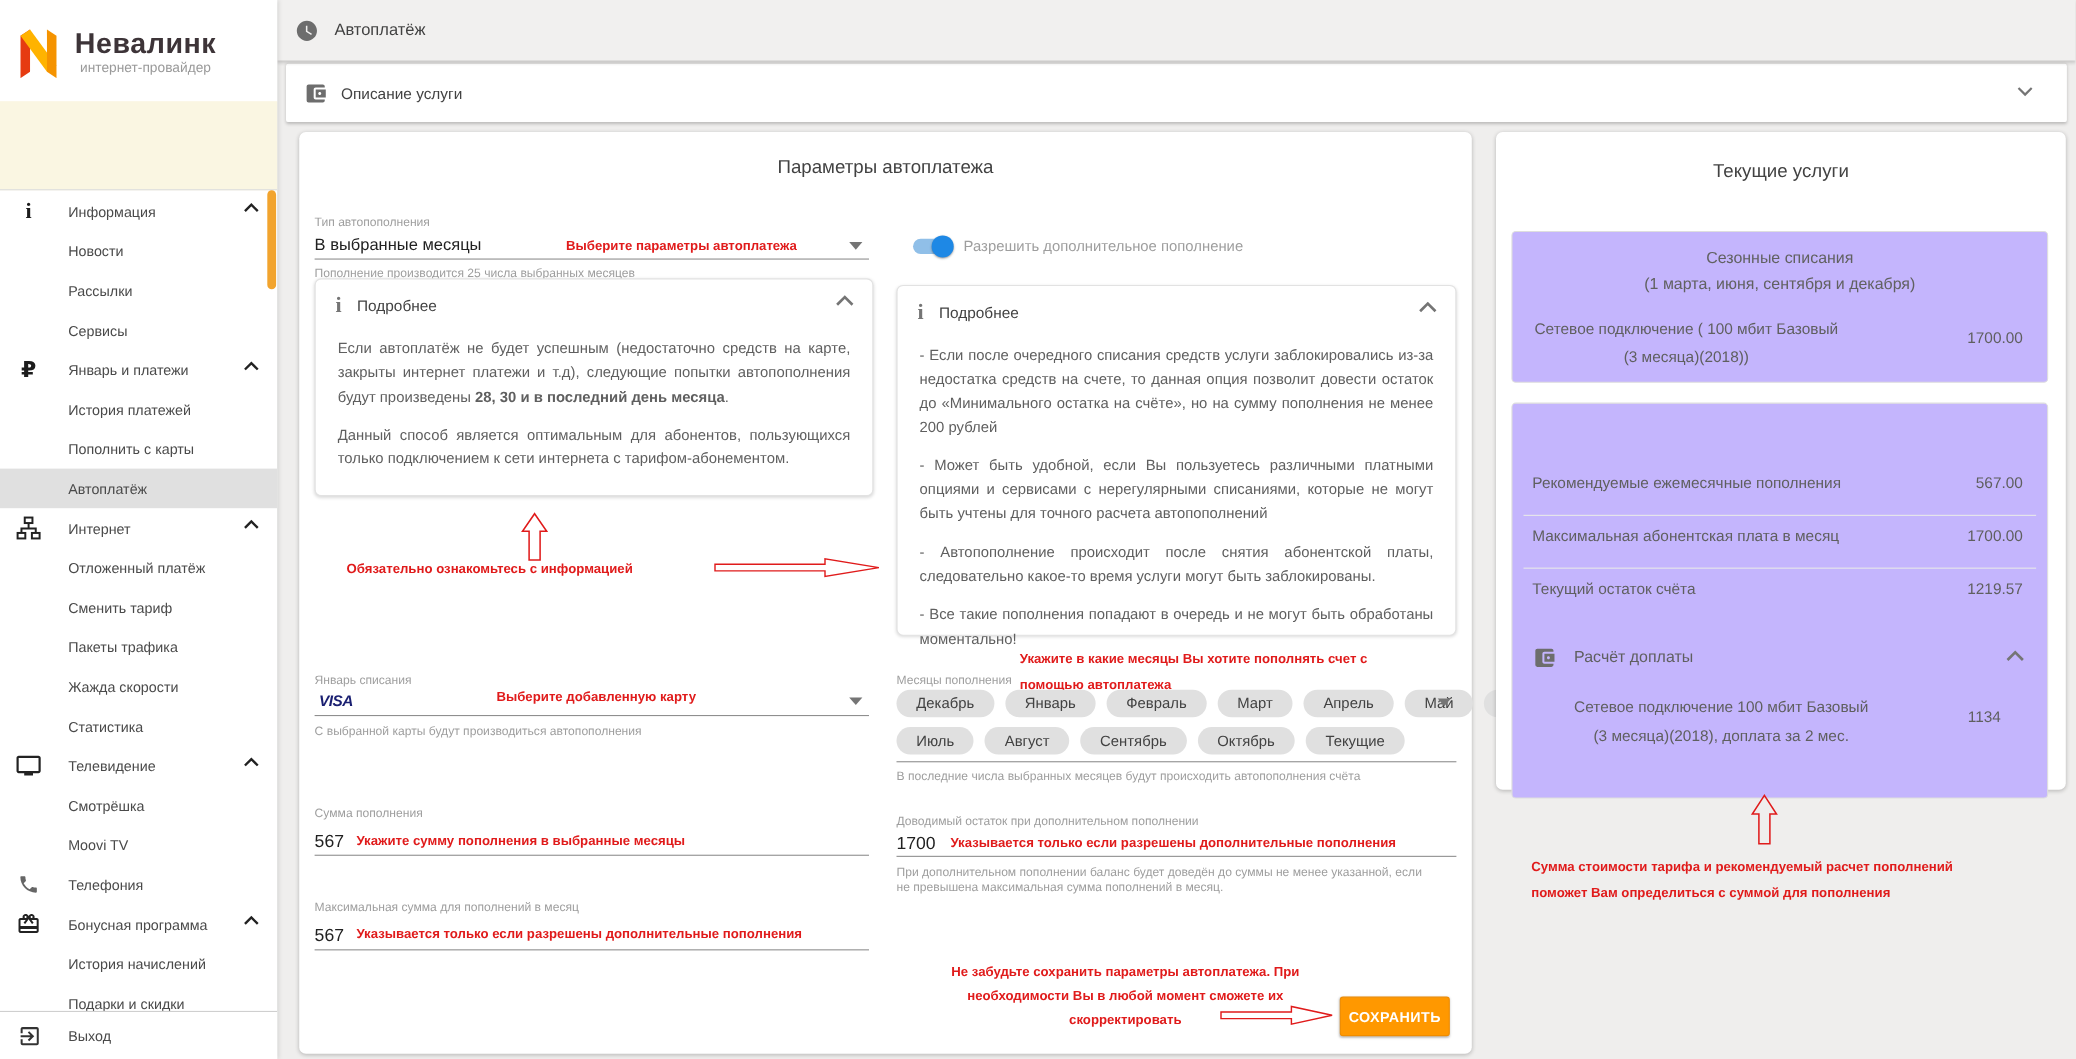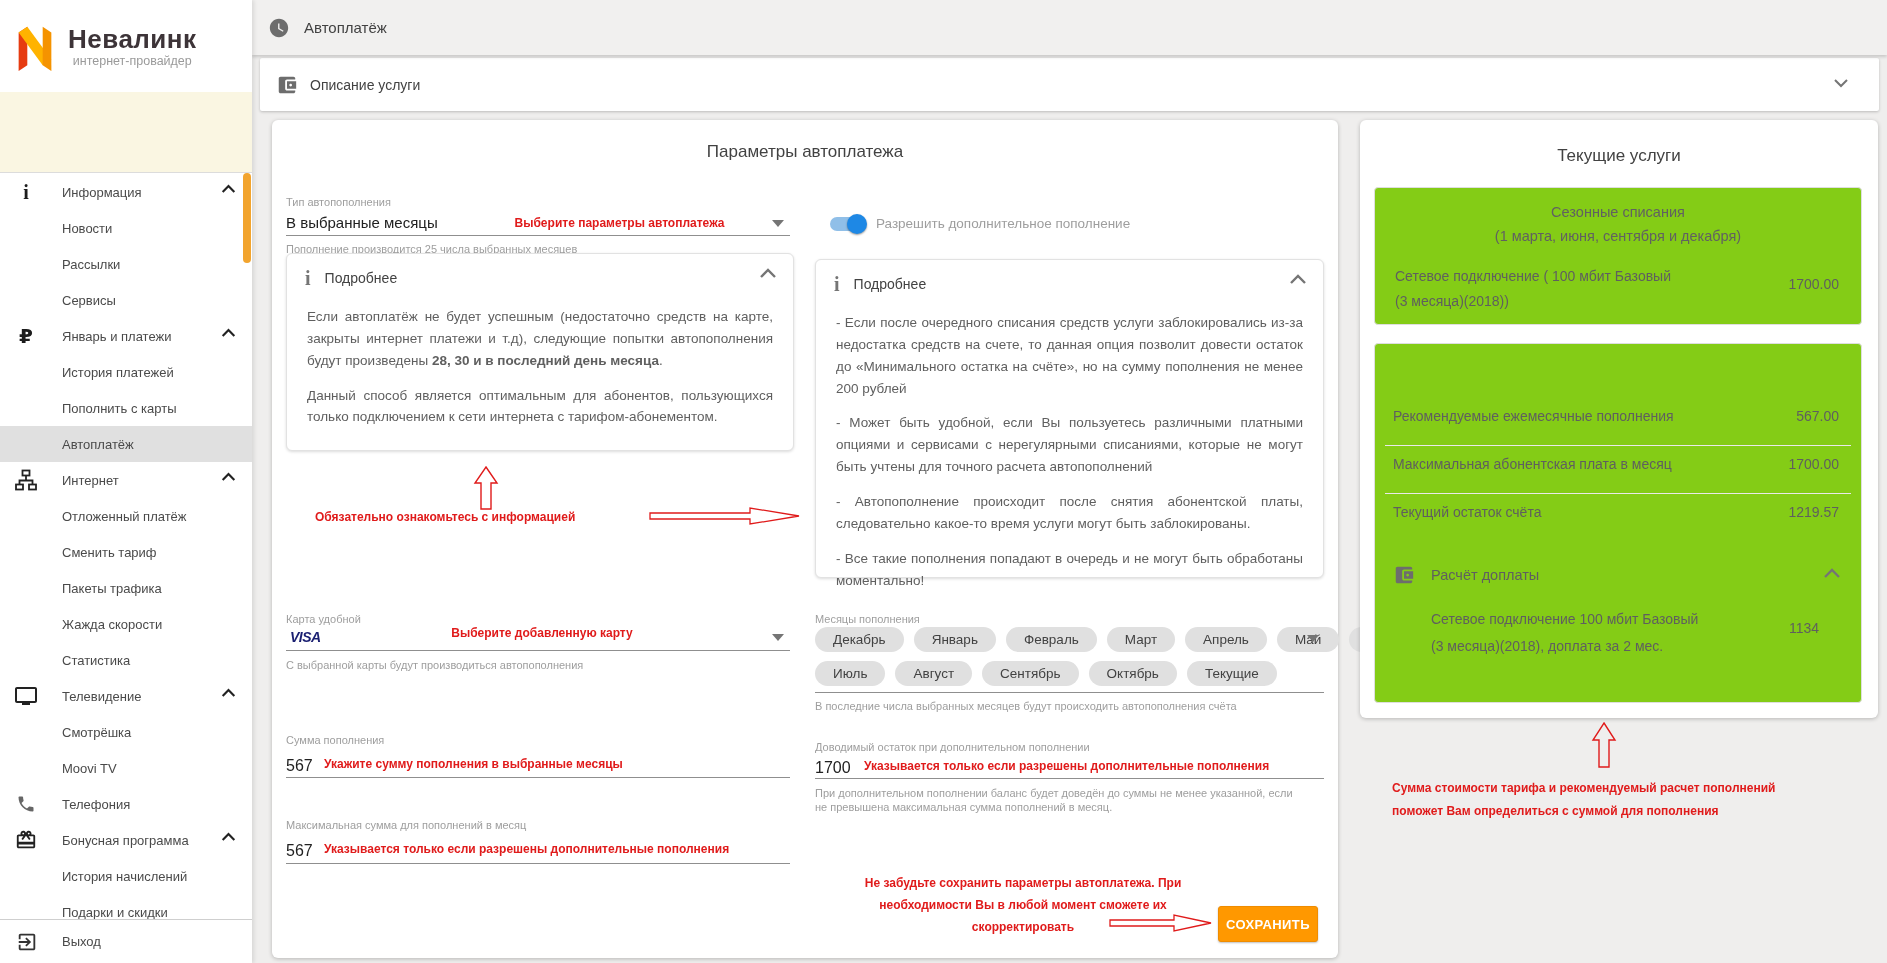--- a/index.html
+++ b/index.html
@@ -62,23 +62,23 @@
   .toggle-label { position:absolute; font-size:13.5px; color:#9e9e9e; white-space:nowrap; }
 
   .visa { font-size:14px; font-weight:bold; font-style:italic; color:#1a1f71; letter-spacing:-.5px; }
 
   .chips-row { position:absolute; display:flex; gap:10px; }
   .chip { background:#e0e0e0; color:#424242; font-size:13.5px; padding:5px 18px; border-radius:16px; white-space:nowrap; cursor:pointer; }
 
   .save-btn { position:absolute; left:946px; top:786px; width:100px; height:36px; background:#ff9800; border:1px solid #ef8c00; border-radius:3px; color:#fff; font-size:13px; font-weight:bold; letter-spacing:.4px; cursor:pointer; box-shadow:0 1px 2px rgba(0,0,0,.25); }
   .save-note { position:absolute; left:566px; top:752px; width:370px; text-align:center; line-height:22px; }
 
-  .inner-box { position:absolute; border:1px solid #dedede; border-radius:4px; background:#84cc16; }
+  .inner-box { position:absolute; border:1px solid #dedede; border-radius:4px; background:#c4b5fd;margin-top:23px; }
   .rc-center { position:absolute; width:100%; text-align:center; font-size:14.5px; color:#616161; }
-  .rc-text { font-size:14px; color:#5f5f5f; }
+  .rc-text { font-size:14px; color:#5f5f5f;text-align:center; }
   .rc-row-divider { position:absolute; left:10px; right:10px; border-bottom:1px solid #e9e9e9; }
   .rc-value { position:absolute; font-size:14px; color:#5f5f5f; }
 
   .red-note { position:absolute; line-height:23px; }
   svg { display:block; }
 </style>
 </head>
 <body>
 
 <div class="screen">
@@ -307,27 +307,31 @@
             <path d="M14 2 L25 18 H19 V44 H9 V18 H3 Z" fill="none" stroke="#e01b1b" stroke-width="1.4"></path>
           </svg>
       </div>
       <div class="red" style="position:absolute; left:43px; top:390px">Обязательно ознакомьтесь с информацией</div>
       <div style="position:absolute; left:376px; top:384px">
         <svg width="154" height="24" viewBox="0 0 154 24">
             <path d="M2 9 H102 V4 L151 12 L102 20 V15 H2 Z" fill="none" stroke="#e01b1b" stroke-width="1.3"></path>
           </svg>
       </div>
 
-      <div class="lbl" style="left:14px; top:493px">Карта удобной</div>
+      <div class="lbl" style="left:14px; top:493px">Январь списания</div>
       <div class="visa" style="position:absolute; left:18px; top:509px">VISA</div>
       <div class="red" style="position:absolute; left:140px; top:506px; width:260px; text-align:center">Выберите добавленную карту</div>
       <div class="dd-arrow" style="left:500px; top:514px"></div>
       <div class="underline" style="left:14px; top:530px; width:504px"></div>
       <div class="hint" style="left:14px; top:539px">С выбранной карты будут производиться автопополнения</div>
 
+      <div class="red-note red" style="left:655px; top:468px">
+        <div>Укажите в какие месяцы Вы хотите пополнять счет с</div>
+        <div>помощью автоплатежа</div>
+      </div>
       <div class="lbl" style="left:543px; top:493px">Месяцы пополнения</div>
       <div class="chips-row" id="chips-row1" style="left:543px; top:507px">
           <span class="chip">Декабрь</span>
           <span class="chip">Январь</span>
           <span class="chip">Февраль</span>
           <span class="chip">Март</span>
           <span class="chip">Апрель</span>
           <span class="chip">Май</span>
           <span class="chip">Июнь</span>
         </div>

